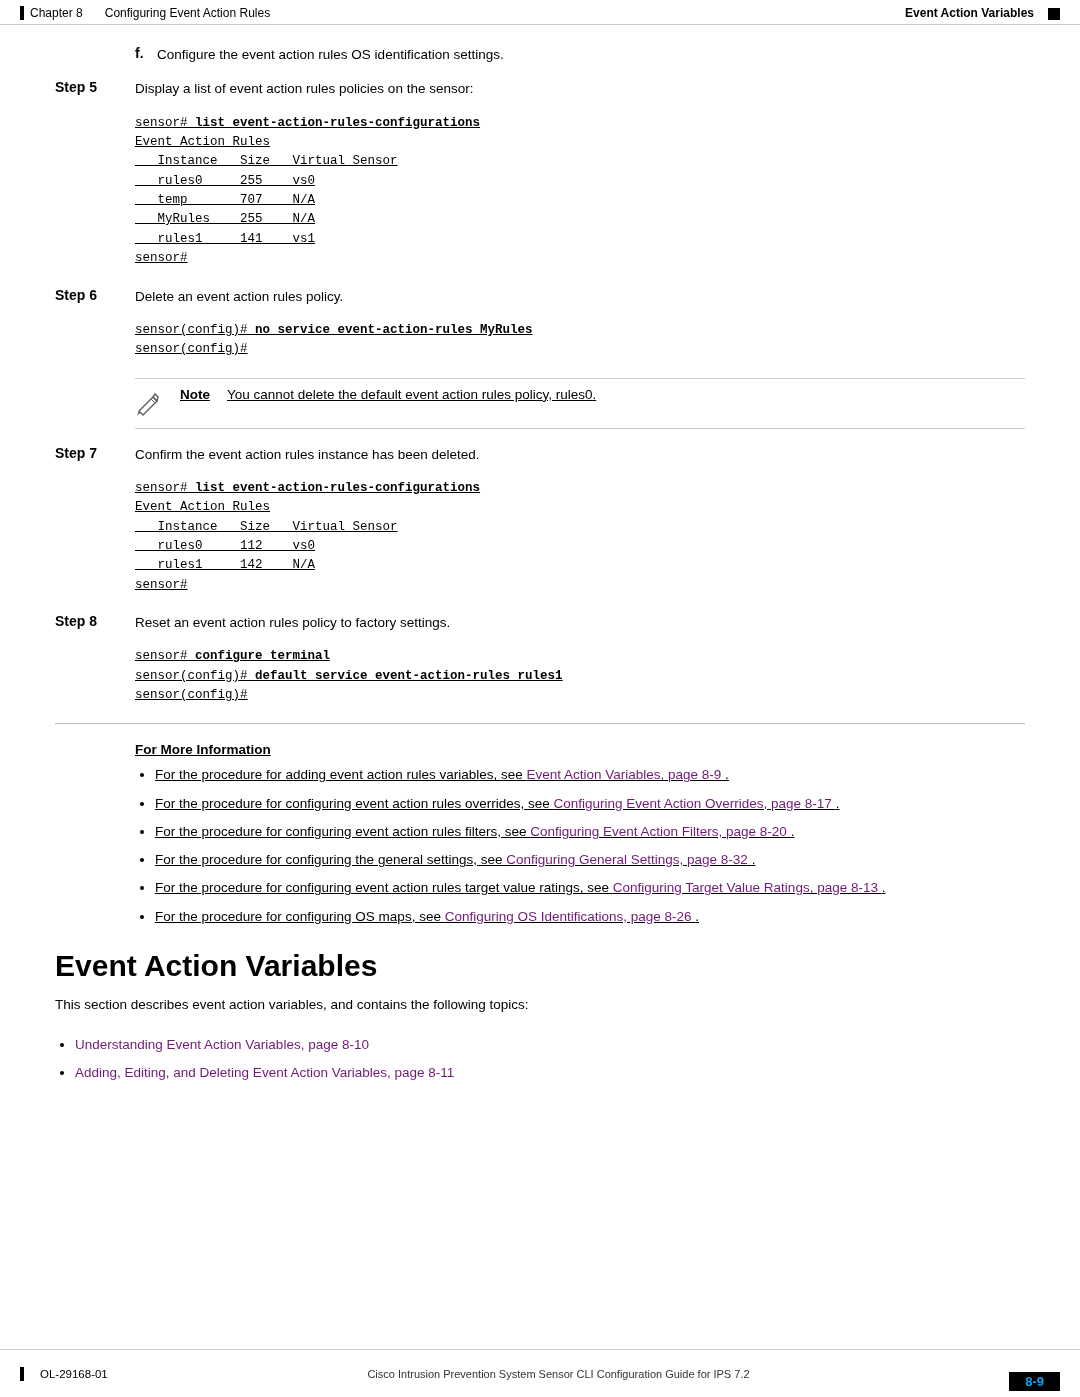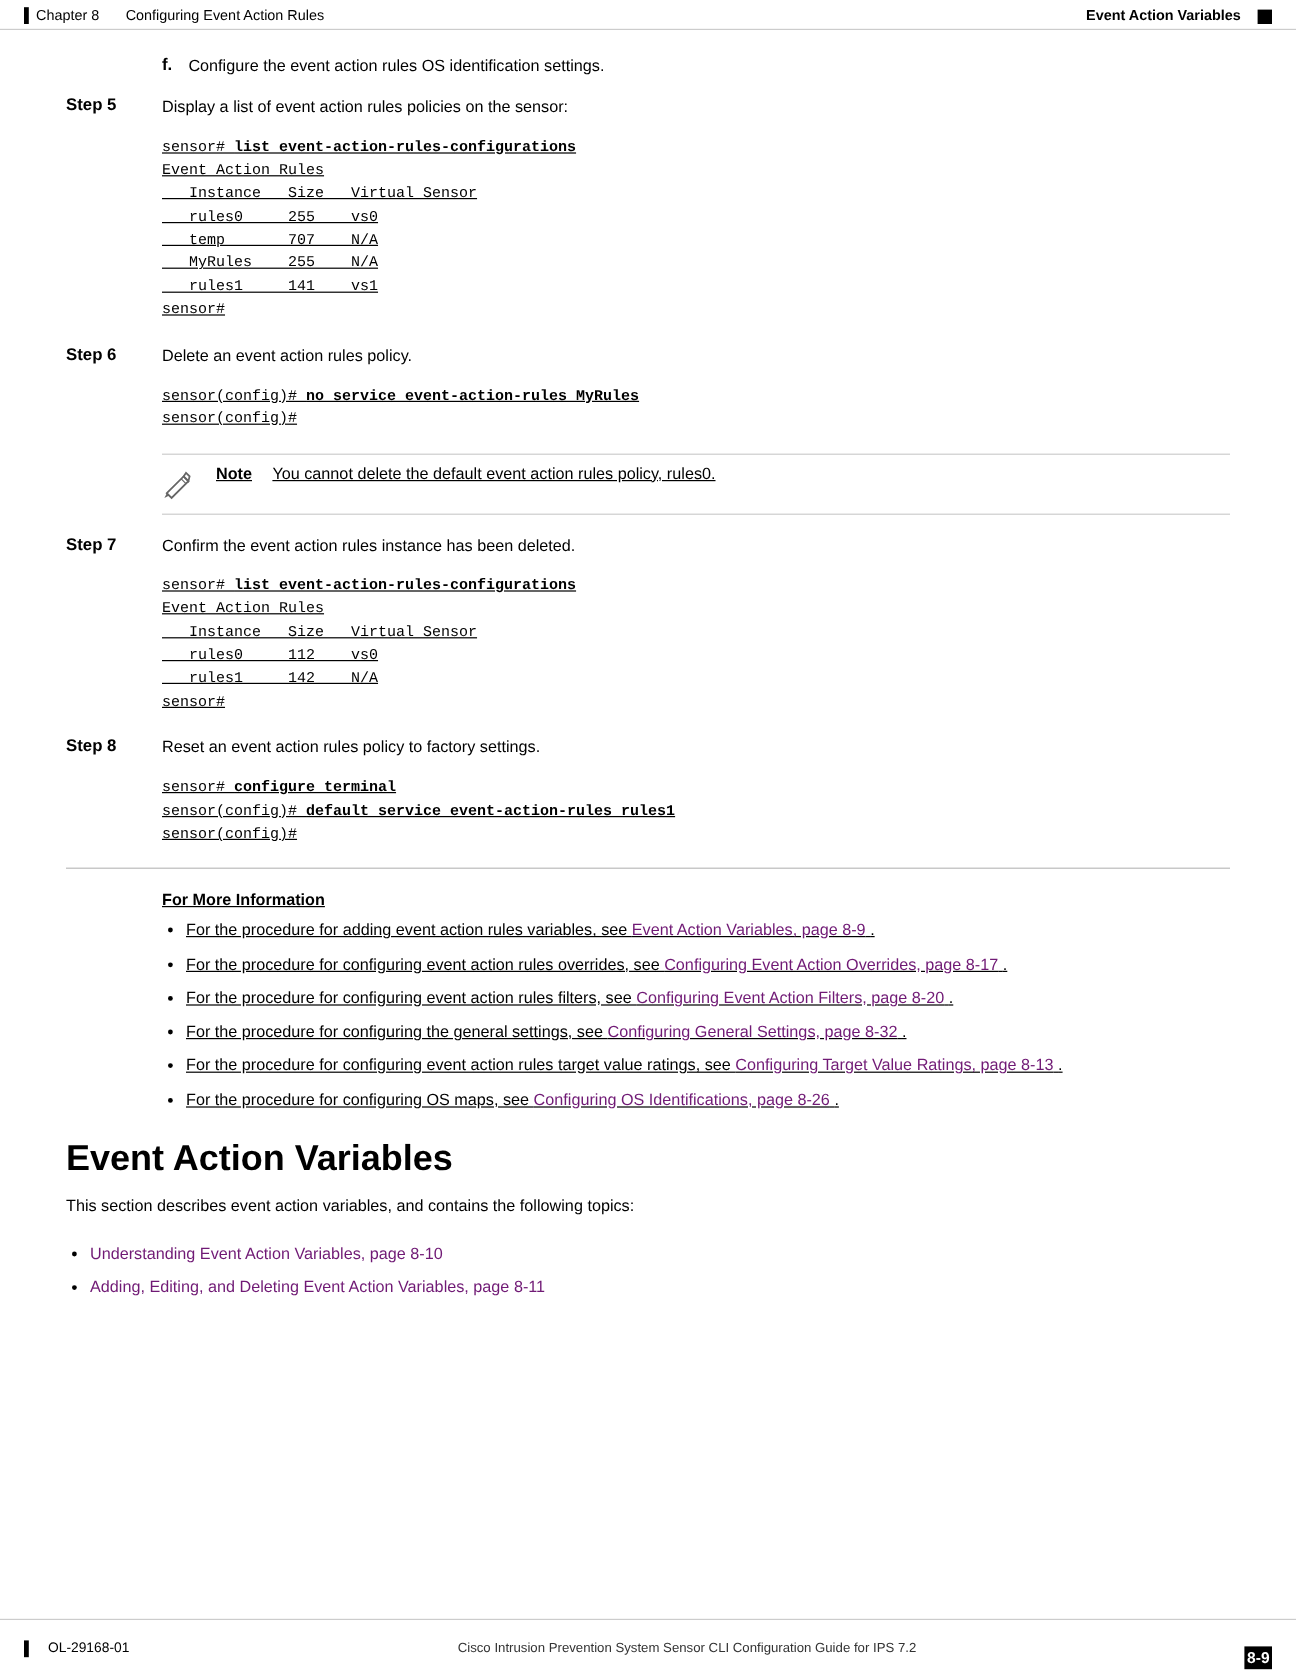--- a/index.html
+++ b/index.html
@@ -190,22 +190,22 @@
       background: #000;
       display: inline-block;
     }
     .footer-center {
       text-align: center;
       font-size: 11px;
       color: #333;
     }
     .footer-right {
       background: #000;
-      color: #ffffff;
-      padding: 2px 2px;
+      color: #0ea5e9;
+      padding: 2px 16px;
       font-weight: bold;
       font-size: 13px;
       margin-top: 16px;
     }
 
     .step-text {
       font-size: 13.5px;
       line-height: 1.5;
     }
 

